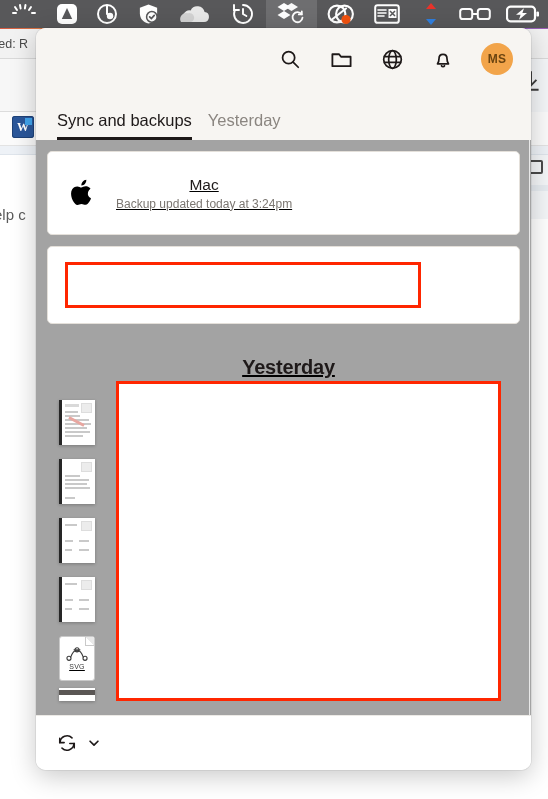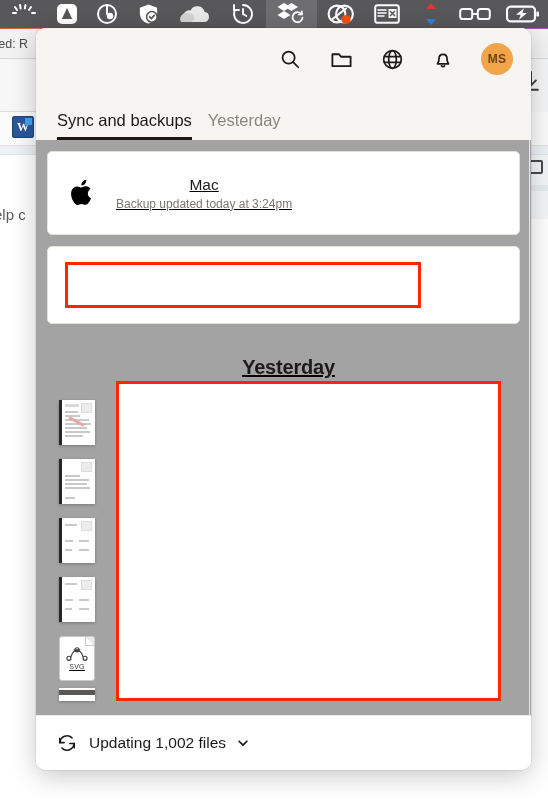--- a/index.html
+++ b/index.html
@@ -452,19 +452,18 @@
       <div class="scroll-edge"></div>
     </div>
 
     <div class="popup-footer">
       <svg class="sync-icon" viewBox="0 0 24 24" fill="none" stroke="currentColor" stroke-width="1.9" stroke-linecap="round">
         <path d="M20.4 12.6a8.5 8.5 0 0 1-14.4 5.6"></path>
         <path d="M3.6 11.4a8.5 8.5 0 0 1 14.4-5.6"></path>
         <path d="M3.3 6.2v5.3h5.3"></path>
         <path d="M20.7 17.8v-5.3h-5.3"></path>
       </svg>
-      <span class="footer-text">Updating 1,002 files</span>
       <svg class="chev" viewBox="0 0 16 16" fill="none" stroke="currentColor" stroke-width="1.9" stroke-linecap="round" stroke-linejoin="round">
         <path d="M3.5 6l4.5 4.5L12.5 6"></path>
       </svg>
     </div>
   </div>
 </div>
 
 </body></html>

